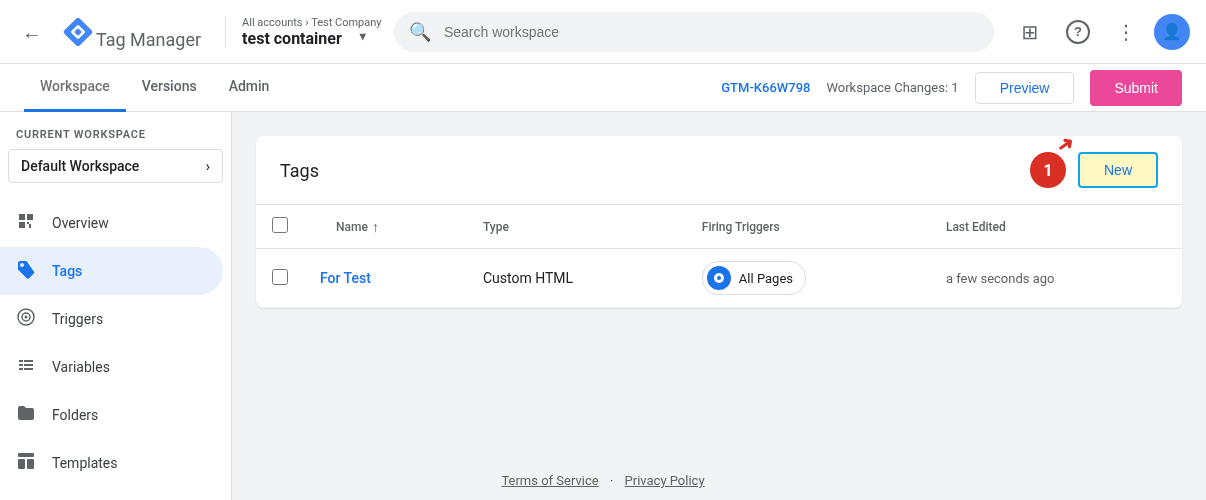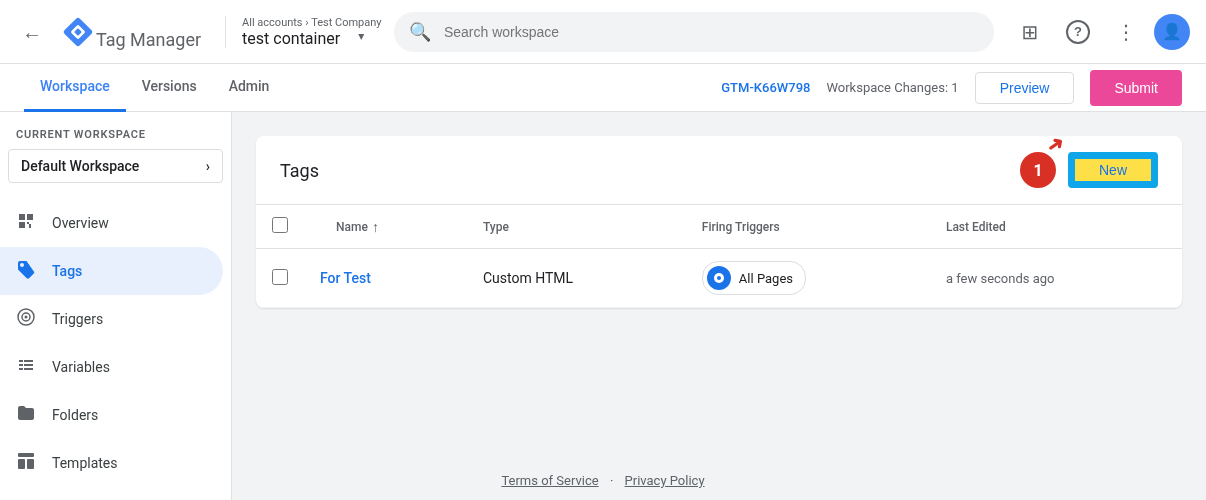--- a/index.html
+++ b/index.html
@@ -48,21 +48,21 @@
     .breadcrumb-top {
       font-size: 11px;
       color: #5f6368;
     }
     .breadcrumb-top a { color: #5f6368; text-decoration: none; }
     .breadcrumb-bottom {
       display: flex;
       gap: 18px;
       font-size: 16px;
       color: #202124;
-      font-weight: 400;
+      font-weight: 700;
     }
     .dropdown-arrow {
       font-size: 12px;
       color: #5f6368;
       cursor: pointer;
     }
     .search-bar {
       flex: 1;
       display: flex;
       align-items: center;
@@ -130,21 +130,21 @@
       display: flex;
       align-items: center;
       cursor: pointer;
       font-size: 14px;
       color: #5f6368;
       border-bottom: 3px solid transparent;
       font-weight: 500;
       text-decoration: none;
     }
     .nav-tab.active {
-      color: #3b82f6;
+      color: #737373;
       border-bottom-color: #1a73e8;
     }
     .nav-right {
       margin-left: auto;
       display: flex;
       align-items: center;
       gap: 16px;
     }
     .gtm-id {
       color: #1a73e8;
@@ -284,23 +284,23 @@
       font-size: 16px;
       font-weight: 700;
       display: flex;
       align-items: center;
       justify-content: center;
       position: relative;
     }
     .new-btn {
       padding: 0 24px;
       height: 36px;
-      border: 7px solid #0ea5e9;
+      border: 2px solid #0ea5e9;
       border-radius: 4px;
-      background: #fde047;
+      background: #fef9c3;
       color: #1a73e8;
       font-size: 14px;
       font-weight: 500;
       cursor: pointer;
     }
 
     
     .tags-table {
       width: 100%;
       border-collapse: collapse;

